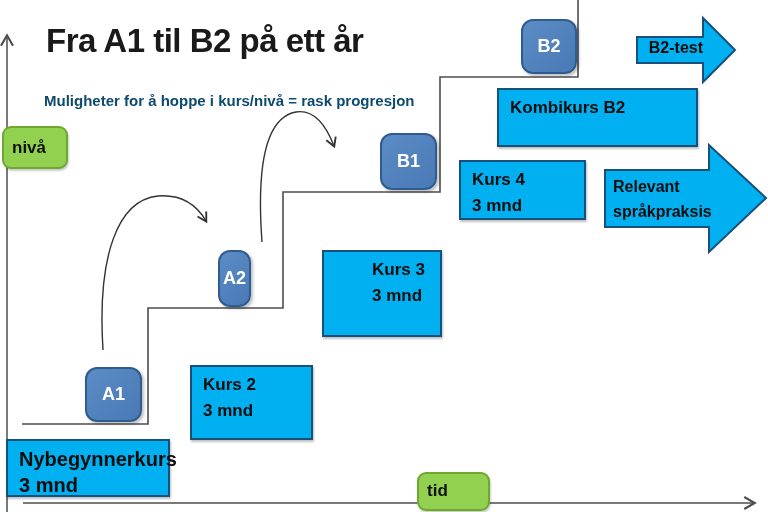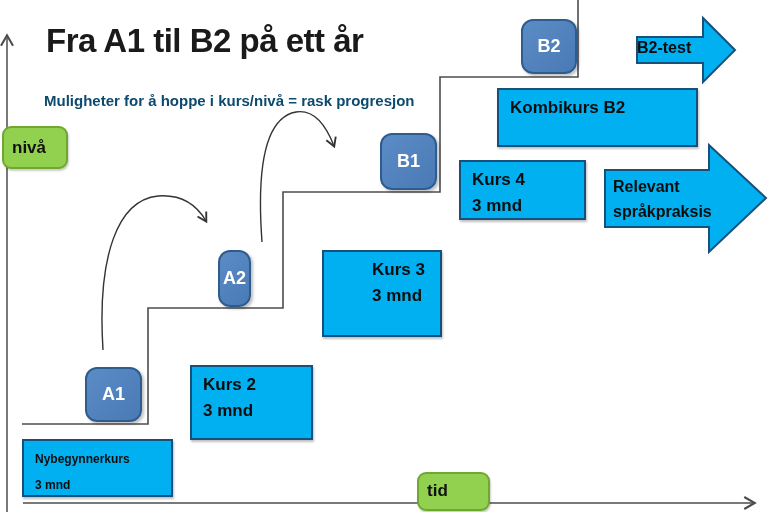--- a/index.html
+++ b/index.html
@@ -33,41 +33,41 @@
   .lv-b1{left:380px;top:133px;width:57px;height:57px;}
   .lv-b2{left:521px;top:19px;width:56px;height:55px;}
 
   .course-box{
     position:absolute;z-index:4;box-sizing:border-box;
     background:#00b0f0;border:2px solid #17507a;
     box-shadow:1px 2px 2px rgba(0,0,0,0.25);
     color:#0d0d0d;font-size:17px;line-height:26px;
     padding:5px 6px 0 11px;
   }
-  .crs-nybegynner{left:22px;top:439px;width:151px;height:58px;font-size:12px;}
+  .crs-nybegynner{left:6px;top:439px;width:164px;height:58px;font-size:20px;}
   .crs-kurs2{left:190px;top:365px;width:123px;height:75px;}
   .crs-kurs3{left:322px;top:250px;width:120px;height:87px;padding-left:48px;}
   .crs-kurs4{left:452px;top:160px;width:127px;height:60px;margin-left:7px;}
   .crs-kombikurs{left:497px;top:88px;width:201px;height:59px;}
 
   .axis-label{
     position:absolute;z-index:5;box-sizing:border-box;
     background:#92d050;border:2px solid #6fa82f;border-radius:9px;
     box-shadow:1px 2px 2px rgba(0,0,0,0.2);
     color:#111;font-size:17px;
     display:flex;align-items:center;
     padding-left:8px;
   }
   .ax-niva{left:2px;top:126px;width:66px;height:43px;}
   .ax-tid{left:417px;top:472px;width:73px;height:39px;align-items:flex-start;padding-top:7px;}
 
   .arrow-label{
     position:absolute;z-index:5;color:#0d0d0d;font-size:16px;white-space:nowrap;
   }
-  .lbl-b2test{left:637px;top:39px;width:66px;text-align:left;}
+  .lbl-b2test{left:637px;top:39px;width:66px;text-align:right;}
   .lbl-practice{left:613px;top:174px;line-height:25px;}
 </style>
 </head>
 <body>
 
 <div id="canvas">
 
   <svg id="lines" viewBox="0 0 768 512">
     <defs>
       <marker id="vGray" viewBox="0 0 10 10" refX="7.5" refY="5" markerWidth="10" markerHeight="10" orient="auto">

